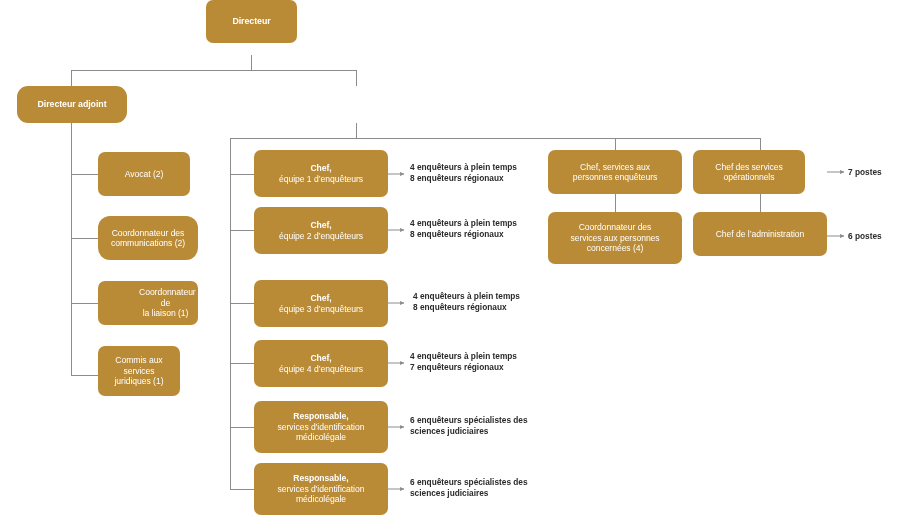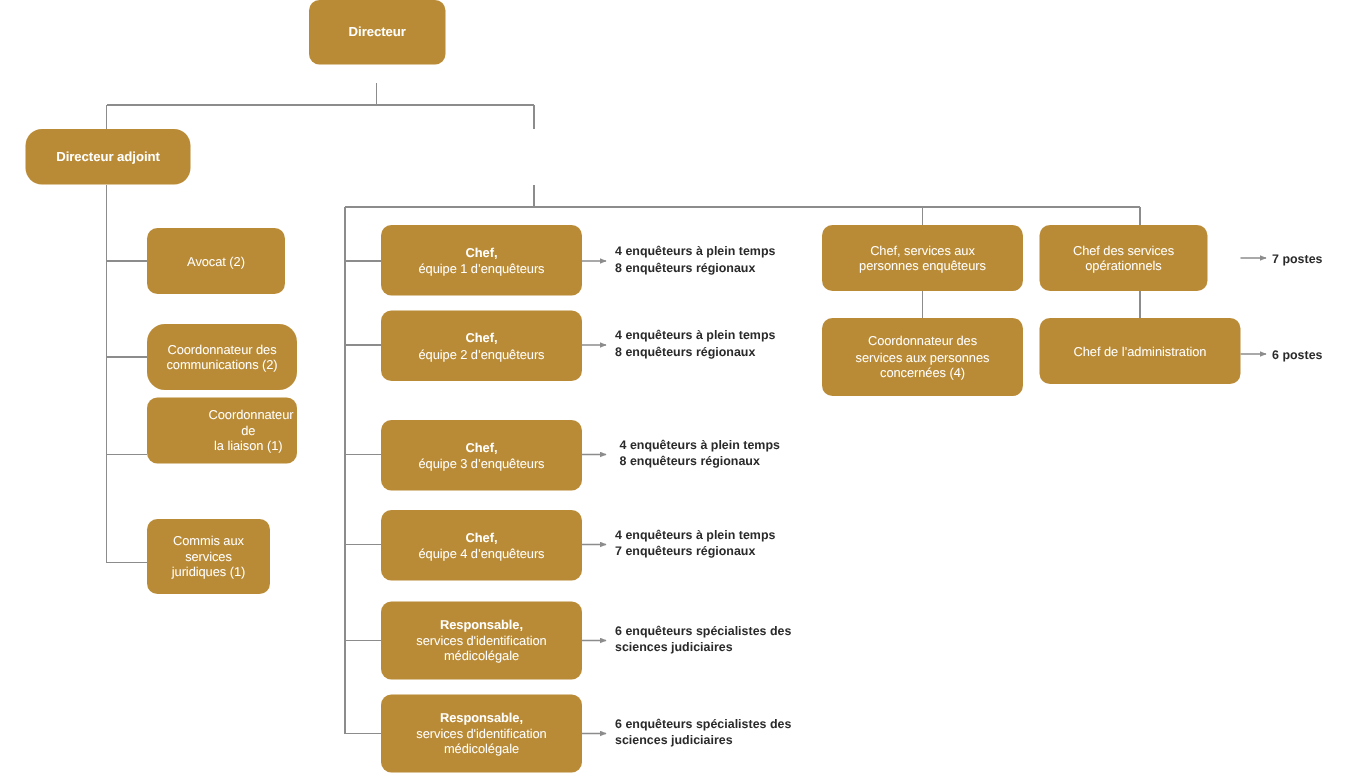--- a/index.html
+++ b/index.html
@@ -121,21 +121,21 @@
     <span class="inner">Avocat (2)</span>
   </div>
 
   <div class="node" style="left:98px;top:216px;width:100px;height:44px;border-radius:12px;">
     <span class="inner">
       <span class="ln">Coordonnateur des</span>
       <span class="ln">communications (2)</span>
     </span>
   </div>
 
-  <div class="node" style="left:98px;top:265px;width:100px;height:44px;padding-left:41px;">
+  <div class="node" style="left:98px;top:281px;width:100px;height:44px;padding-left:41px;">
     <span class="inner">
       <span class="ln">Coordonnateur de</span>
       <span class="ln">la liaison (1)</span>
     </span>
   </div>
 
   <div class="node" style="left:98px;top:346px;width:82px;height:50px;">
     <span class="inner">
       <span class="ln">Commis aux</span>
       <span class="ln">services</span>

